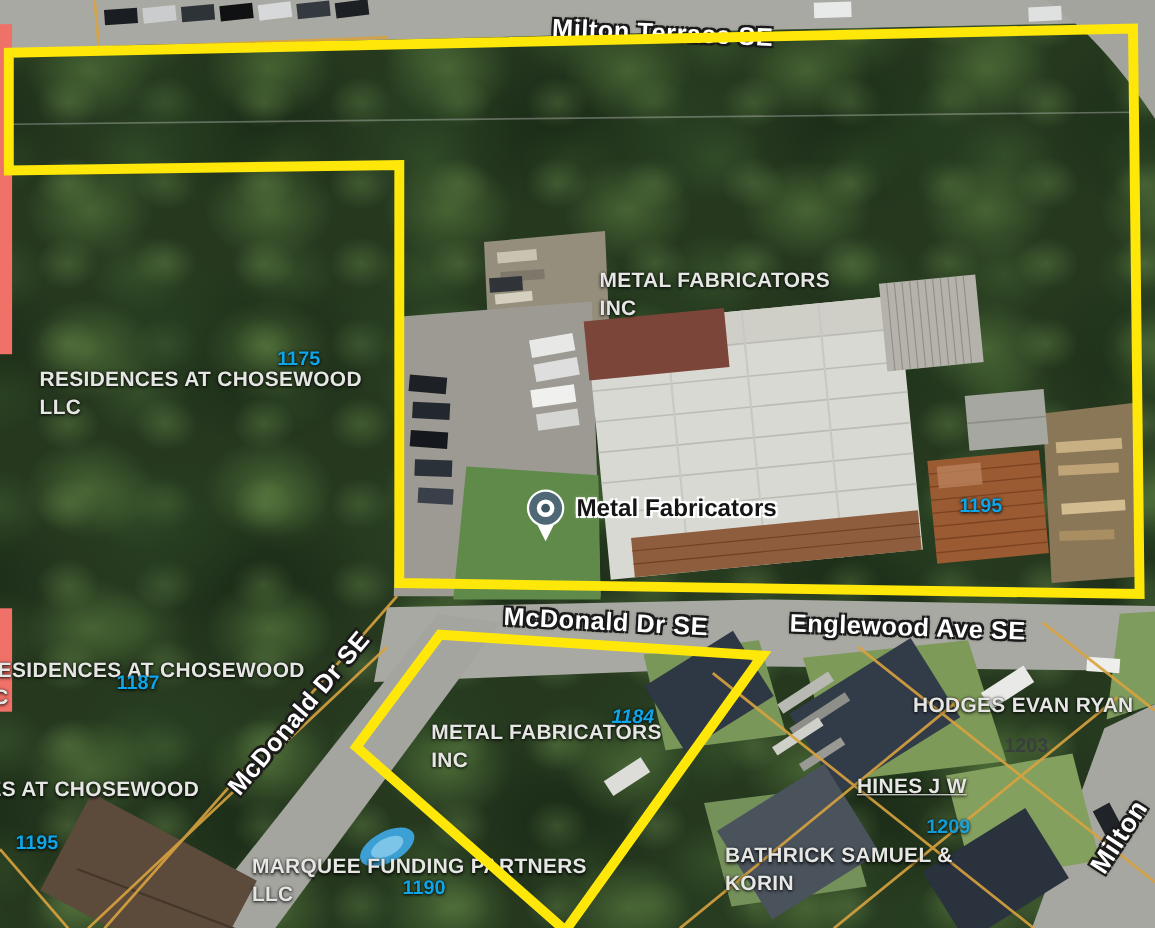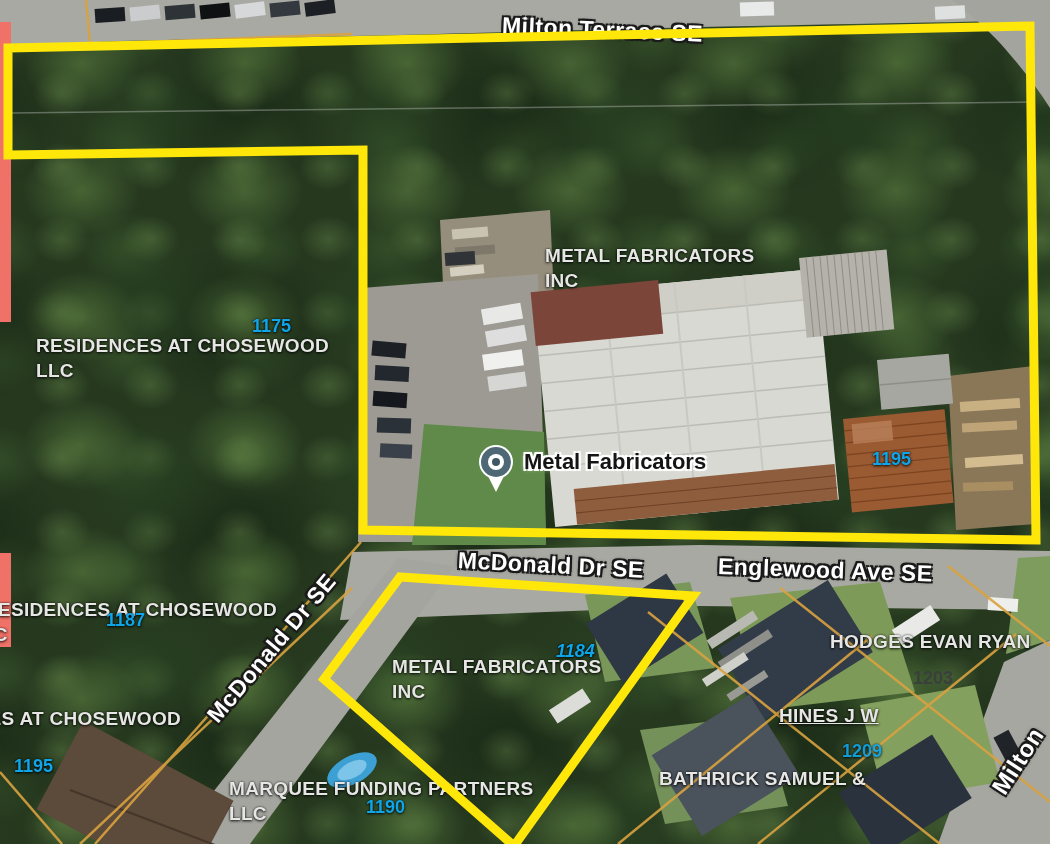--- a/index.html
+++ b/index.html
@@ -234,20 +234,21 @@
   </div>
   <div class="parcel-number" style="left:366px;top:797px;">1190</div>
 
   <div class="parcel-label" style="left:830px;top:629px;">HODGES EVAN RYAN</div>
 
   <div class="parcel-label" style="left:779px;top:703px;text-decoration:underline;">HINES J W</div>
   <div class="parcel-number" style="left:842px;top:741px;opacity:.9;">1209</div>
 
   <div class="parcel-label" style="left:659px;top:766px;">
     <div>BATHRICK SAMUEL &amp;</div>
+    <div>KORIN</div>
   </div>
 
   <div class="street-label" style="left:502px;top:12px;transform:rotate(2.5deg);">Milton Terrace SE</div>
   <div class="street-label" style="left:458px;top:547px;transform:rotate(3deg);">McDonald Dr SE</div>
   <div class="street-label" style="left:718px;top:553px;transform:rotate(2deg);">Englewood Ave SE</div>
   <div class="street-label" style="left:212px;top:706px;transform:rotate(-50deg);">McDonald Dr SE</div>
   <div class="street-label" style="left:998px;top:778px;font-size:24px;transform:rotate(-57deg);">Milton</div>
 
   <svg class="layer" width="1050" height="844" viewBox="0 0 1050 844" style="pointer-events:none;">
     <g>

